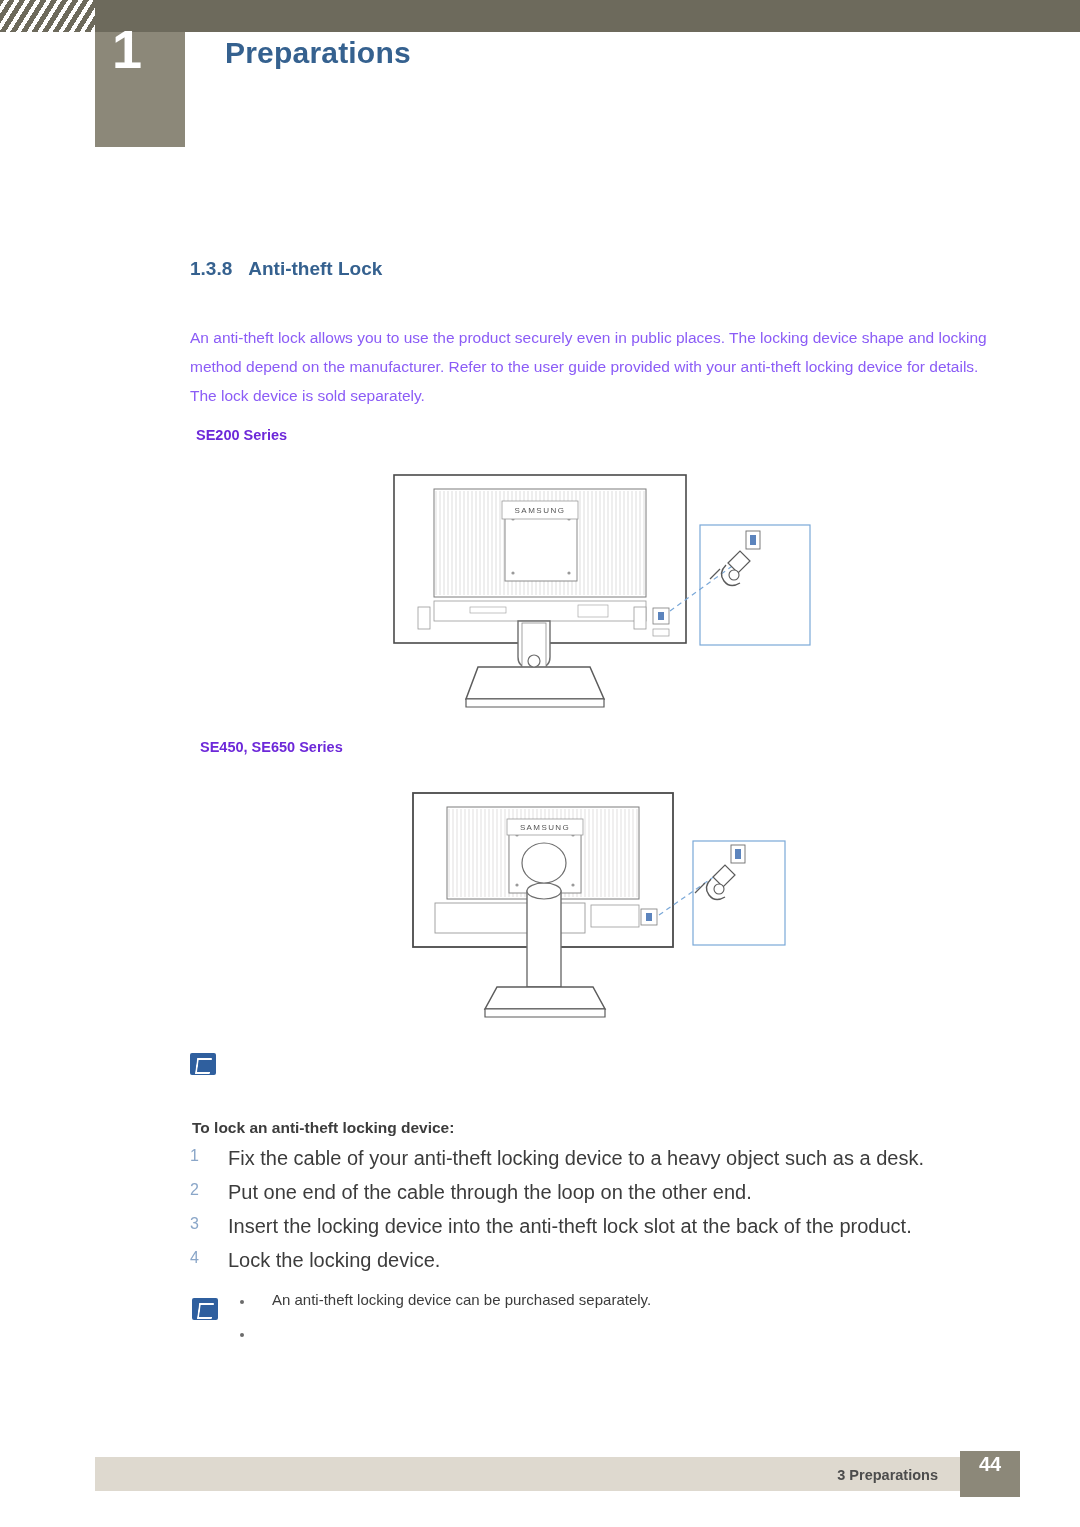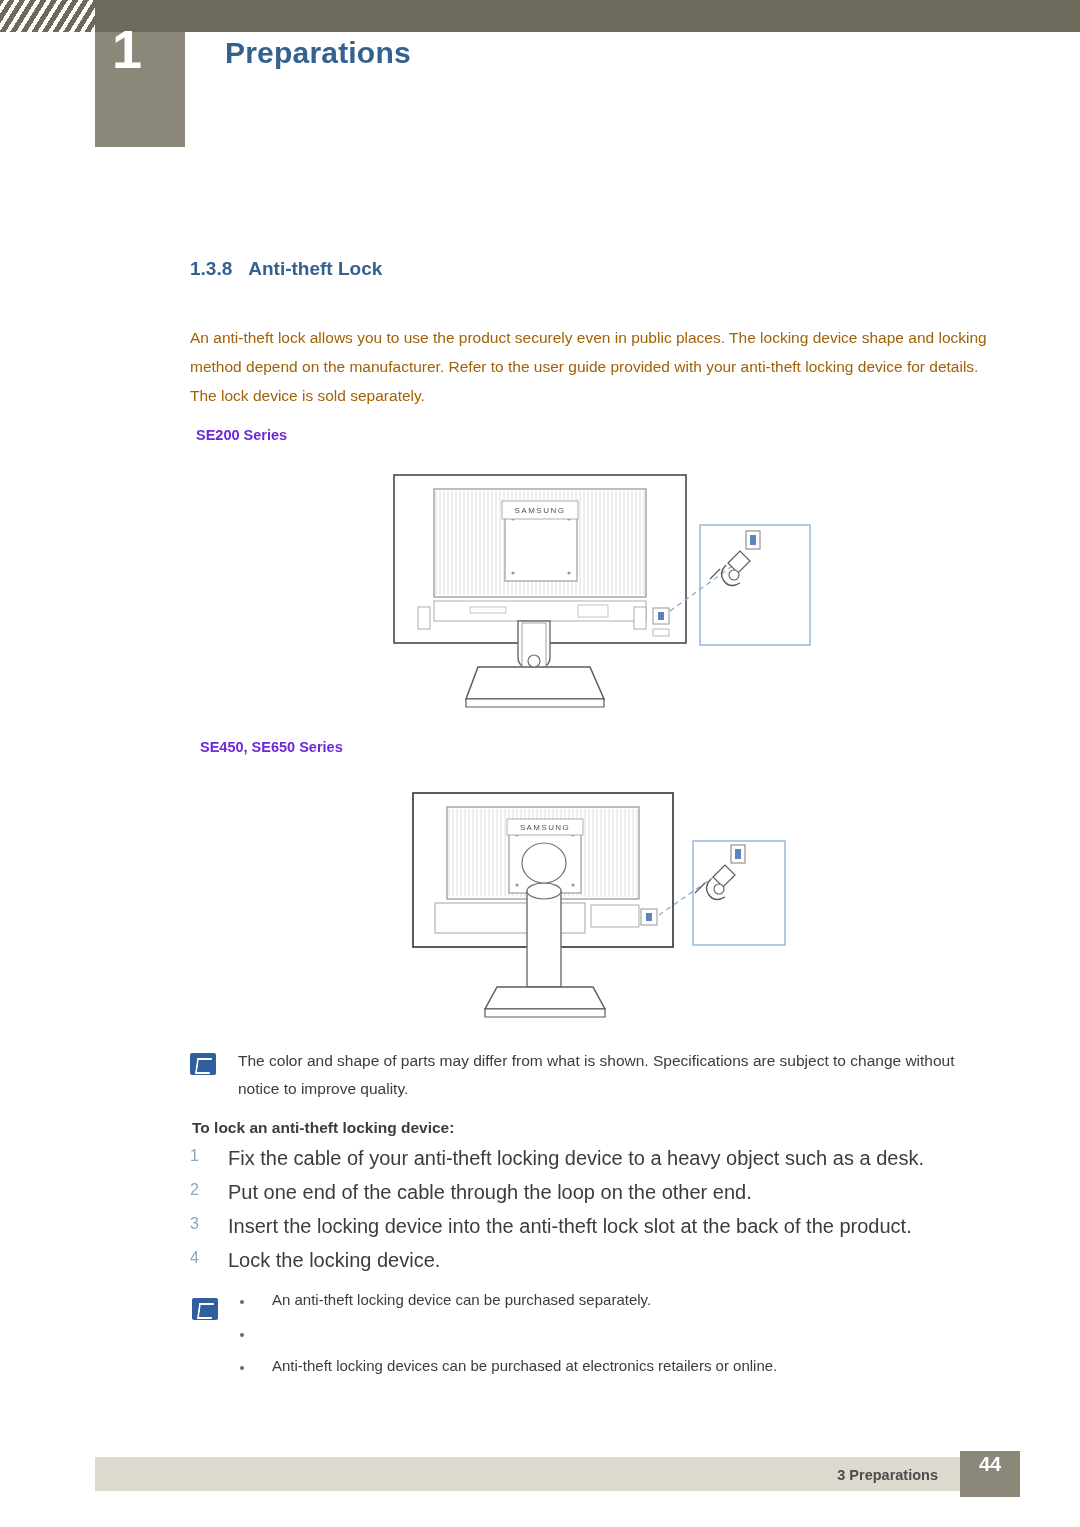--- a/index.html
+++ b/index.html
@@ -75,21 +75,21 @@
     color: #35618f;
   }
   .section-title .num { margin-right: 16px; }
 
   .intro {
     position: absolute;
     left: 190px; top: 268px;
     width: 812px;
     font-size: 15.5px;
     line-height: 29px;
-    color: #a16207;
+    color: #8b5cf6;
   }
 
   .series-label {
     position: absolute;
     font-size: 14.5px;
     font-weight: bold;
     color: #6d28d9;
   }
   .series-label.a { left: 196px; top: 388px; }
   .series-label.b { left: 200px; top: 700px; }
@@ -408,21 +408,20 @@
       <rect x="326" y="58" width="14" height="18" fill="#ffffff" stroke="#6d6d6d" stroke-width="0.9"></rect>
       <rect x="330" y="62" width="6" height="10" fill="#5c84bd"></rect>
       <path d="M308 90 l12 -12 l10 10 l-12 12 z" fill="#ffffff" stroke="#5a5a5a" stroke-width="1.2"></path>
       <path d="M306 92 q-8 8 -2 16 q6 8 16 2" fill="none" stroke="#5a5a5a" stroke-width="1.4"></path>
       <path d="M300 96 l-10 10" stroke="#5a5a5a" stroke-width="1.2"></path>
       <circle cx="314" cy="102" r="5" fill="#ffffff" stroke="#5a5a5a" stroke-width="1.1"></circle>
     </svg>
   </div>
 
   <div class="note-icon note1-icon"></div>
-  <div class="note-text note1-text">The color and shape of parts may differ from what is shown. Specifications are subject to change without notice to improve quality.</div>
 
   <div class="lock-heading">To lock an anti-theft locking device:</div>
 
   <div class="steps">
     <div class="step">
       <span class="n">1</span>
       <span class="t">Fix the cable of your anti-theft locking device to a heavy object such as a desk.</span>
     </div>
     <div class="step">
       <span class="n">2</span>
@@ -440,24 +439,20 @@
 
   <div class="note-icon note2-icon"></div>
   <div class="bullets">
     <div class="bullet">
       <span class="dot"></span>
       <span class="t">An anti-theft locking device can be purchased separately.</span>
     </div>
     <div class="bullet">
       <span class="dot"></span>
     </div>
-    <div class="bullet">
-      <span class="dot"></span>
-      <span class="t">Anti-theft locking devices can be purchased at electronics retailers or online.</span>
-    </div>
   </div>
 
 </div>
 
 <div class="footer-bar"></div>
 <div class="footer-label">3 Preparations</div>
 <div class="footer-pagebox"></div>
 <div class="footer-page">44</div>
 
 </body></html>

